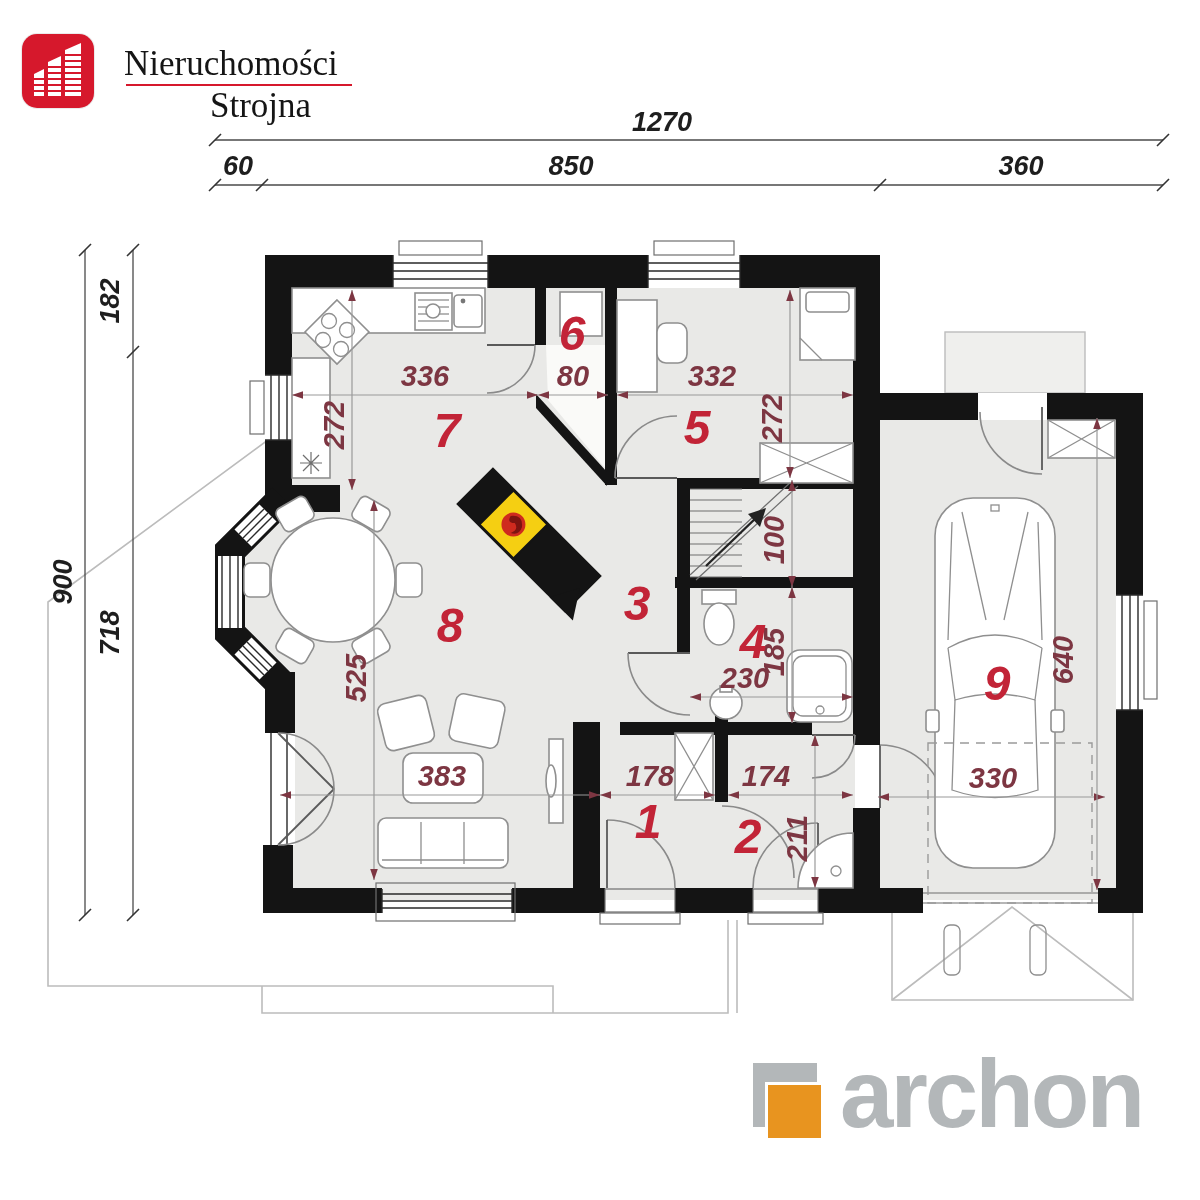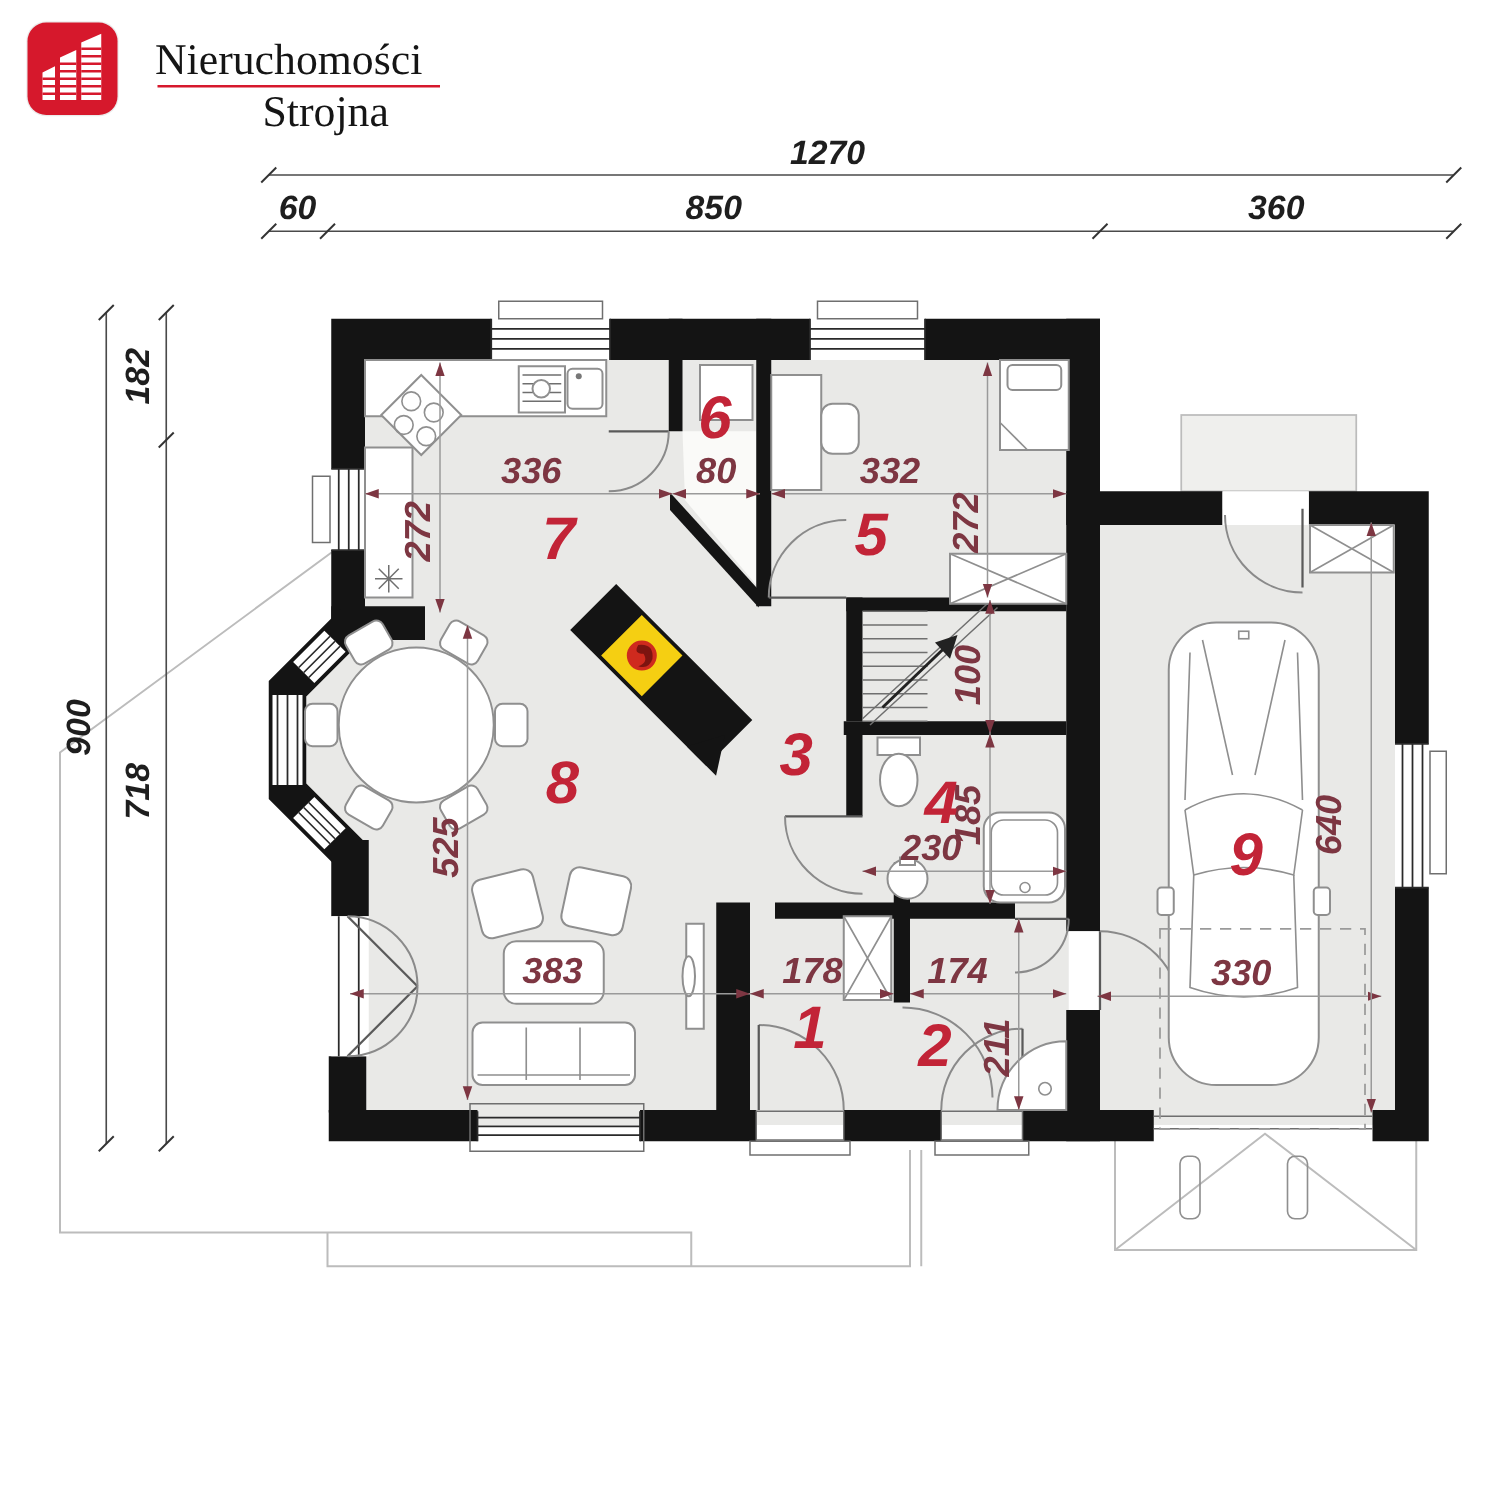--- a/index.html
+++ b/index.html
@@ -18,21 +18,21 @@
   .gray{stroke:var(--outline-gray,#bcbcbc);stroke-width:1.6;fill:none;}
   .grayfill{fill:#efefed;stroke:var(--outline-gray,#bcbcbc);stroke-width:1.4;}
   .dimline{stroke:#9a9a9a;stroke-width:1.2;fill:none;}
   .dimline-dark{stroke:#4a4a4a;stroke-width:1.3;fill:none;}
   .tick{stroke:#333;stroke-width:1.6;}
   .dashrect{stroke:#9a9a9a;stroke-width:1.4;fill:none;stroke-dasharray:9 7;}
   text.dim{font:italic bold 29px "Liberation Sans",sans-serif;fill:var(--dim-red,#7d3642);}
   text.roomnum{font:italic bold 48px "Liberation Sans",sans-serif;fill:var(--room-number,#c22437);}
   text.outerdim{font:italic bold 27px "Liberation Sans",sans-serif;fill:#1e1e1e;}
   
-  #brand{position:absolute;left:22px;top:12px;width:360px;height:100px;padding-left:30px;}
+  #brand{position:absolute;left:22px;top:28px;width:360px;height:100px;padding-left:30px;}
   #brand .mark{position:absolute;left:0;top:6px;width:72px;height:74px;background:var(--accent-red,#d6182c);border-radius:15px;box-shadow:0 0 0 1px #9b9b9b33;}
   #brand .t1{position:absolute;left:102px;top:16px;width:250px;font-family:"Liberation Serif",serif;font-size:35px;color:#151515;white-space:nowrap;}
   #brand .rule{position:absolute;left:104px;top:56px;width:226px;height:0;border-top:2px solid var(--accent-red,#d6182c);}
   #brand .t2{position:absolute;left:168px;top:58px;font-family:"Liberation Serif",serif;font-size:35px;color:#151515;margin-left:20px;}
   
   #archon{position:absolute;left:748px;top:1055px;width:440px;height:90px;}
   #archon .sq-gray{position:absolute;left:5px;top:8px;width:64px;height:64px;background:var(--archon-gray,#b3b7b9);}
   #archon .sq-orange{position:absolute;left:17px;top:27px;width:53px;height:53px;background:var(--archon-orange,#e8941f);border:3px solid #fff;}
   #archon .word{position:absolute;left:92px;top:-16px;font-family:"Liberation Sans",sans-serif;font-weight:bold;font-size:96px;letter-spacing:-3px;color:var(--archon-gray,#b3b7b9);}
 </style>
@@ -443,14 +443,19 @@
             <line x1="43" y1="51" x2="59" y2="51"></line>
             <line x1="43" y1="57" x2="59" y2="57"></line>
         </g>
       </svg>
     </div>
     <div class="t1">Nieruchomości</div>
     <div class="rule"></div>
     <div class="t2">Strojna</div>
   </div>
 
+  <div id="archon">
+    <div class="sq-gray"></div>
+    <div class="sq-orange"></div>
+    <div class="word">archon</div>
+  </div>
 
 </div>
 
 </body></html>

